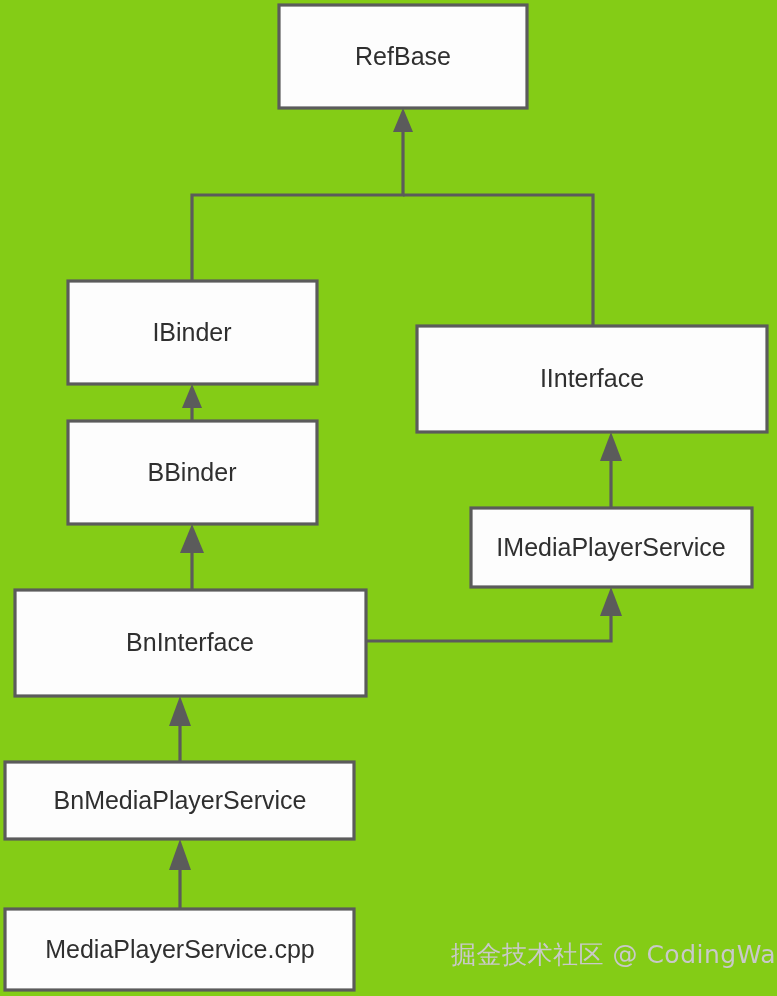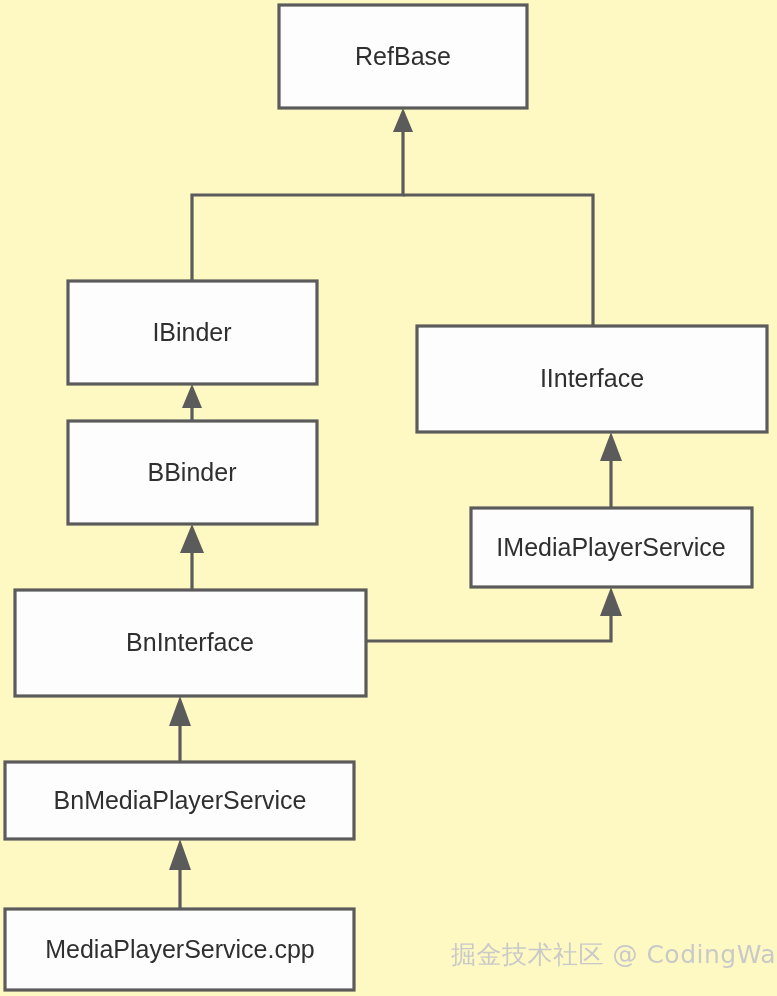--- a/index.html
+++ b/index.html
@@ -11,21 +11,21 @@
   body {
     width: 777px;
     height: 996px;
     font-family: "Liberation Sans", "DejaVu Sans", sans-serif;
     overflow: hidden;
   }
   #diagram-root {
     position: relative;
     width: 777px;
     height: 996px;
-    background: #fef9c3;
+    background: #84cc16;
   }
   #diagram-svg {
     position: absolute;
     top: 0;
     left: 0;
     display: block;
   }
   .node-box {
     fill: #fdfdfd;
     stroke: #5b5b5b;

